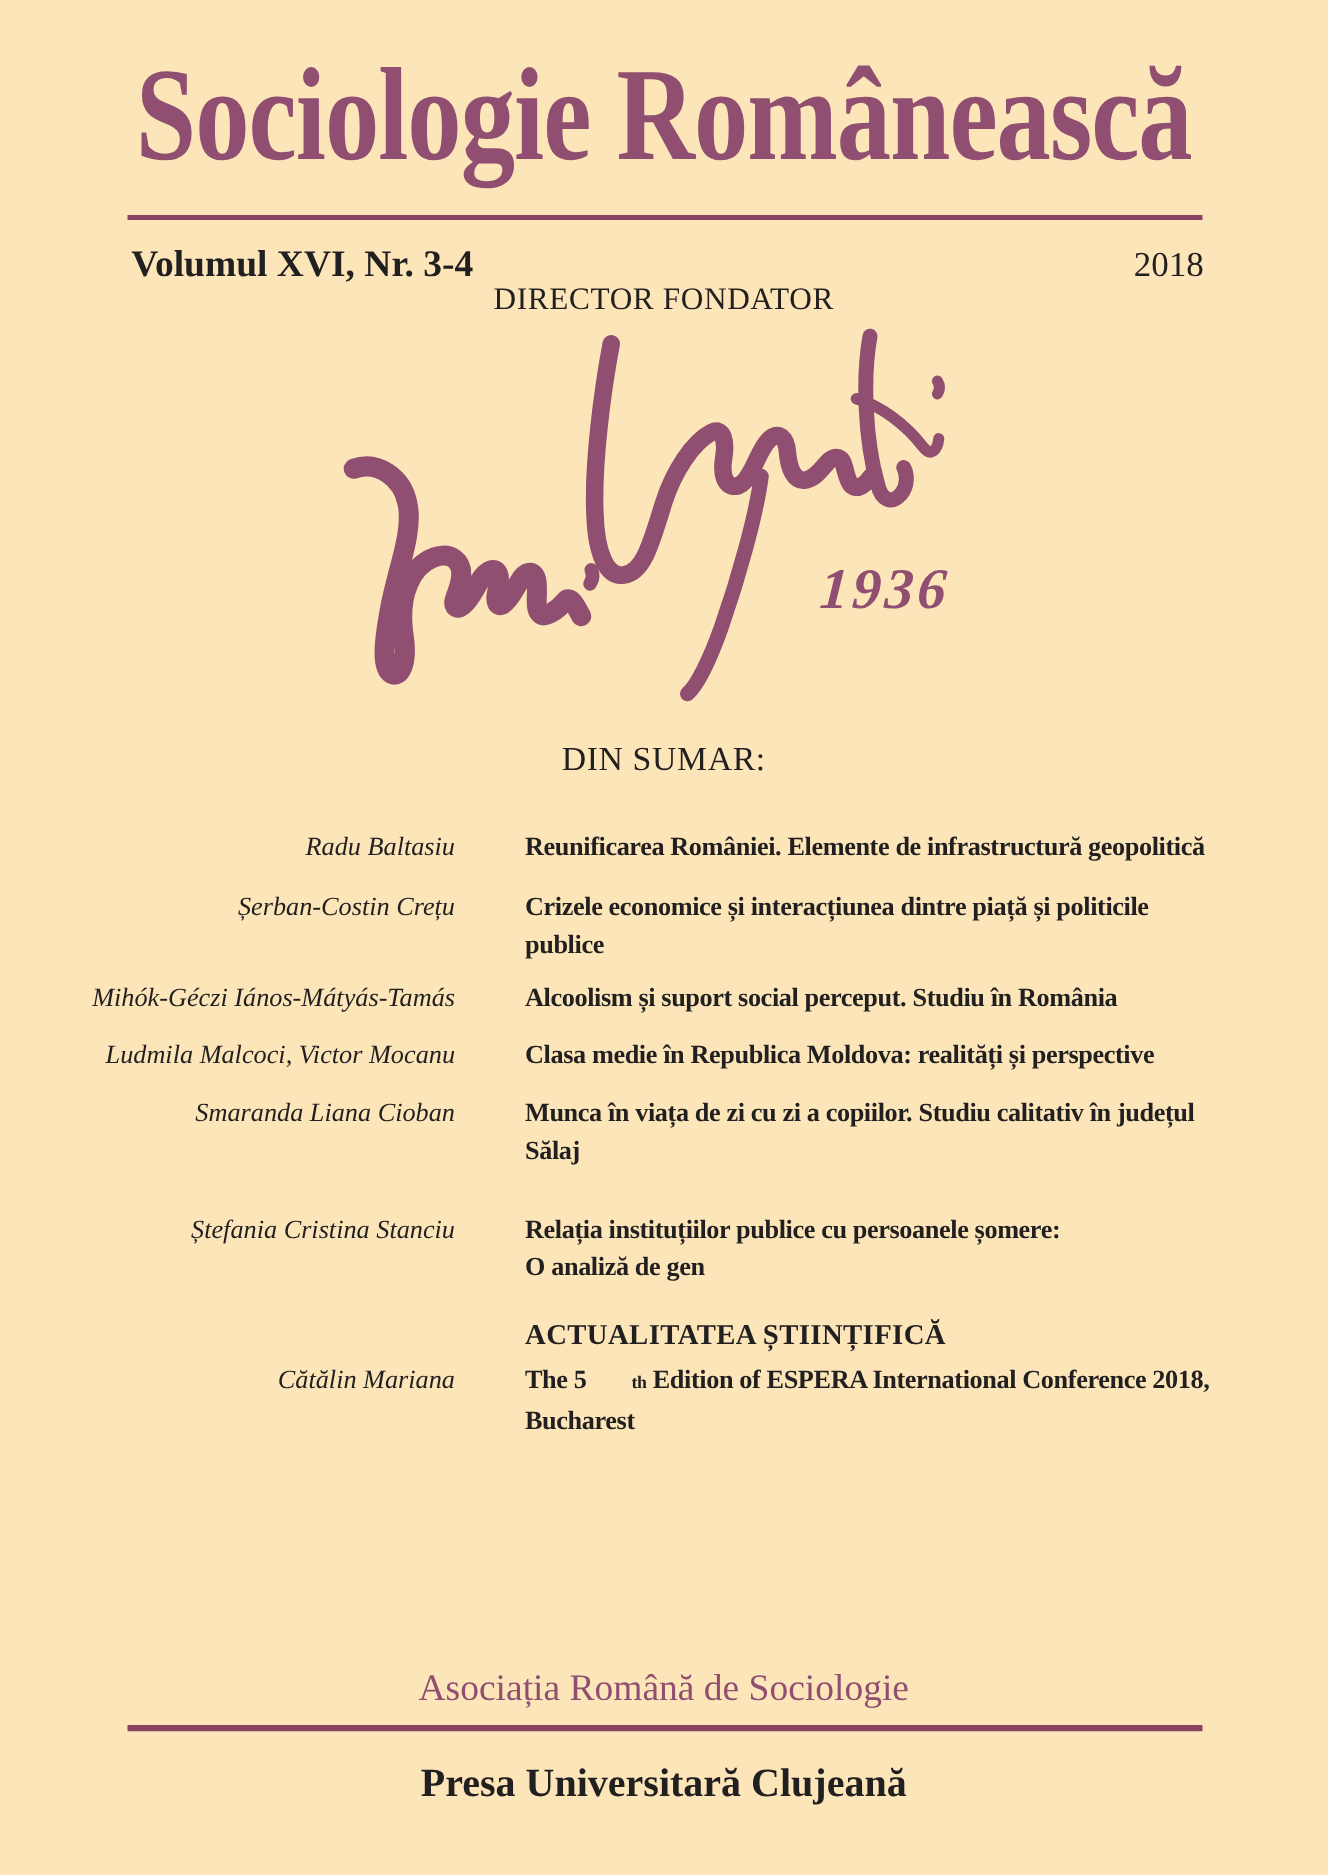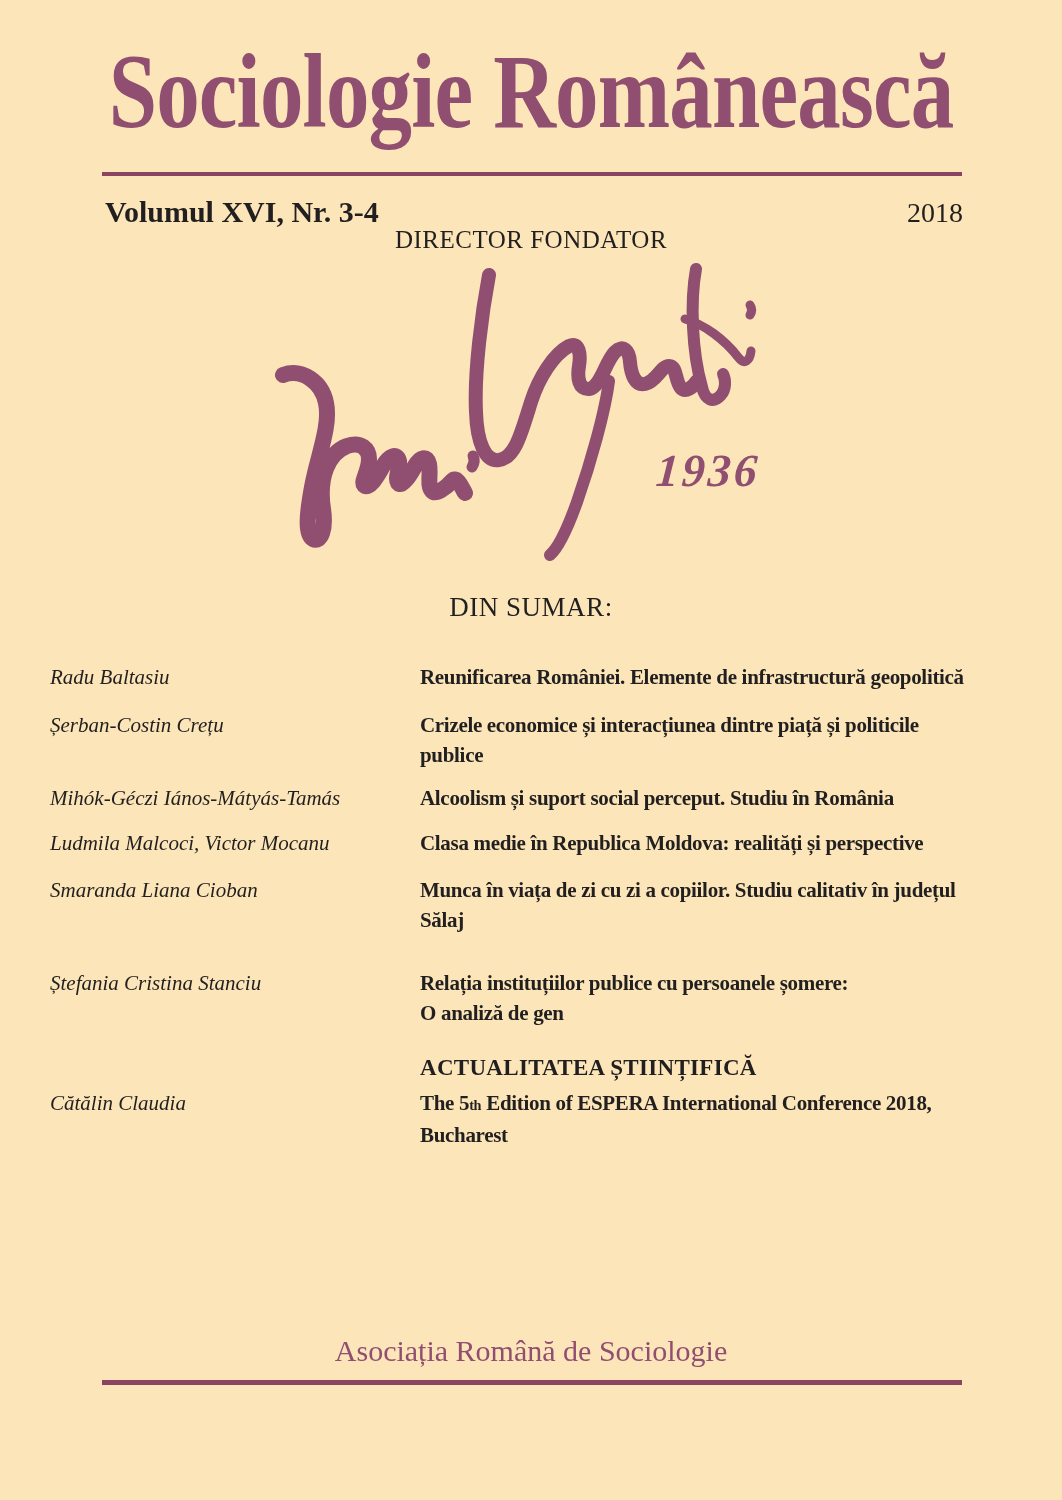--- a/index.html
+++ b/index.html
@@ -54,42 +54,42 @@
     position:absolute;top:592px;left:0;width:100%;text-align:center;
     font-size:27px;letter-spacing:0.5px;
   }
 
   .toc{position:absolute;top:662px;left:50px;width:980px;}
   .entry{
     display:grid;grid-template-columns:314px 640px;column-gap:25px;
     align-items:start;
   }
   .entry .author{
-    font-style:italic;font-size:21px;line-height:30px;
+    text-align:right;font-style:italic;font-size:21px;line-height:30px;
     white-space:pre-line;
   }
   .entry .title{
     font-weight:bold;font-size:21px;line-height:30px;
     letter-spacing:-0.015em;
     white-space:pre-line;
     margin-left:31px;
   }
   .entry .title.section{
     font-weight:bold;font-size:23px;letter-spacing:0.3px;
   }
   .entry:nth-child(1){margin-bottom:18px;}
   .entry:nth-child(2){margin-bottom:13px;}
   .entry:nth-child(3){margin-bottom:15px;}
   .entry:nth-child(4){margin-bottom:17px;}
   .entry:nth-child(5){margin-bottom:33px;}
   .entry:nth-child(6){margin-bottom:25px;}
   .entry:nth-child(7){margin-bottom:5px;}
   .entry:nth-child(8){margin-bottom:0px;}
   .entry:nth-child(9){margin-bottom:4px;}
-  .ord{font-size:0.68em;}
+  .ord{font-size:0.68em;padding-left:36px;}
 
   .association{
     position:absolute;top:1334px;left:0;width:100%;text-align:center;
     font-size:30px;color:var(--accent);
   }
   .publisher{
     position:absolute;top:1408px;left:0;width:100%;text-align:center;
     font-size:32px;font-weight:bold;
   }
 </style>
@@ -158,24 +158,25 @@
     <div class="entry">
       <div class="author">Ștefania Cristina Stanciu</div>
       <div class="title">Relația instituțiilor publice cu persoanele șomere:
 O analiză de gen</div>
     </div>
     <div class="entry">
       <div class="author"></div>
       <div class="title section">ACTUALITATEA ȘTIINȚIFICĂ</div>
     </div>
     <div class="entry">
-      <div class="author">Cătălin Claudia</div>
+      <div class="author">Cătălin Mariana</div>
       <div class="title">The 5<span class="ord">th</span> Edition of ESPERA International Conference 2018,
 Bucharest</div>
     </div>
   </div>
 
   <div class="association">Asociația Română de Sociologie</div>
 
   <div class="rule rule-bottom"></div>
 
+  <div class="publisher">Presa Universitară Clujeană</div>
 
 </div>
 
 </body></html>

